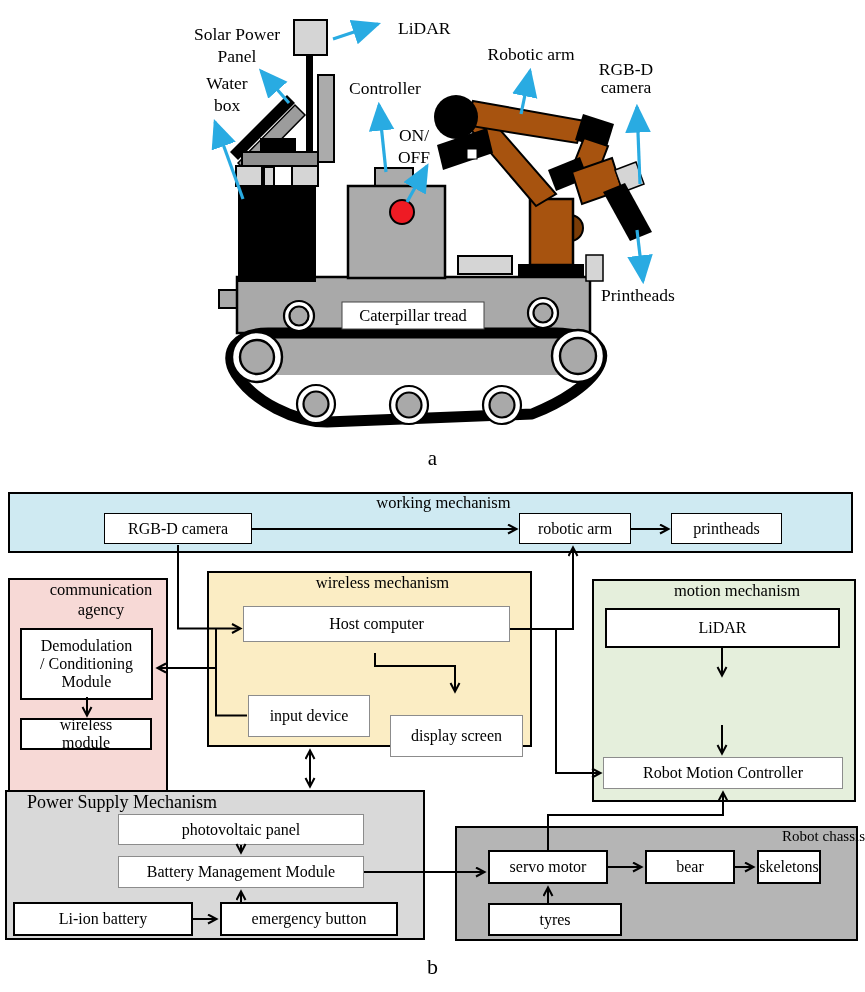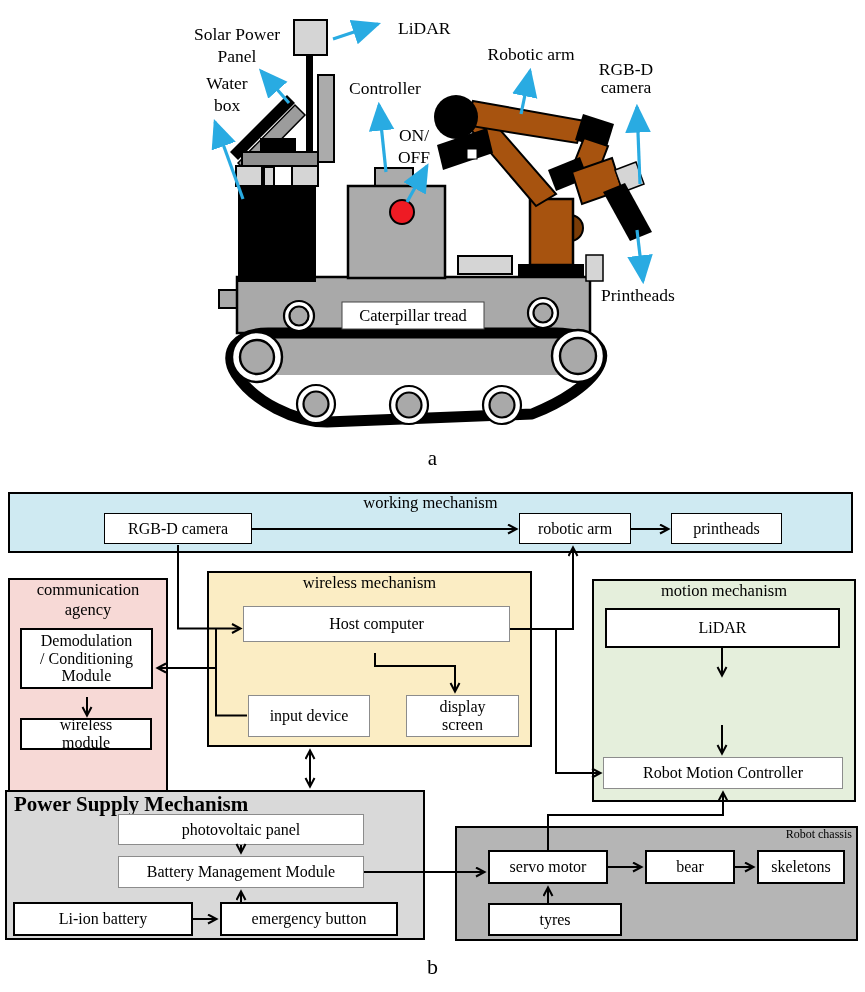--- a/index.html
+++ b/index.html
@@ -2,21 +2,21 @@
 <html><head>
 <meta charset="utf-8">
 <style>
   html,body{margin:0;padding:0;background:#fff;}
   #page{position:relative;width:865px;height:992px;background:#fff;overflow:hidden;
         font-family:"Liberation Serif","DejaVu Serif",serif;color:#000;}
   svg{position:absolute;left:0;top:0;}
   #robot-svg{z-index:1;}
   #connector-svg{z-index:6;pointer-events:none;}
   .region{position:absolute;border:2px solid #000;z-index:2;box-sizing:border-box;}
-  .rtitle{position:absolute;z-index:3;font-size:16.5px;line-height:1.15;text-align:center;}
+  .rtitle{position:absolute;z-index:3;font-size:16.5px;line-height:1.15;text-align:center;padding-left:13px;}
   .box{position:absolute;z-index:4;background:#fff;display:flex;align-items:center;justify-content:center;
        text-align:center;font-size:16px;line-height:1.12;box-sizing:border-box;padding:1px 17px;}
   .b2{border:2px solid #000;}
   .b15{border:1.5px solid #000;}
   .b1{border:1px solid #8c8c8c;}
   .caption{position:absolute;left:0;width:865px;text-align:center;z-index:3;}
 </style>
 </head>
 <body>
 
@@ -124,45 +124,45 @@
   <div class="region" style="left:207px;top:571px;width:325px;height:176px;background:#fbedc4;"></div>
   <div class="region" style="left:592px;top:579px;width:264px;height:223px;background:#e5efdc;"></div>
   <div class="region" style="left:5px;top:790px;width:420px;height:150px;background:#d9d9d9;"></div>
   <div class="region" style="left:455px;top:826px;width:403px;height:115px;background:#b5b5b5;"></div>
 
   <div class="rtitle" style="left:8px;top:494px;width:845px;">working mechanism</div>
   <div class="rtitle" style="left:8px;top:581px;width:160px;">communication</div>
   <div class="rtitle" style="left:8px;top:601px;width:160px;">agency</div>
   <div class="rtitle" style="left:207px;top:574px;width:325px;">wireless mechanism</div>
   <div class="rtitle" style="left:592px;top:582px;width:264px;">motion mechanism</div>
-  <div class="rtitle" style="left:14px;top:792px;text-align:center;font-size:21px;font-weight:bold;">Power Supply Mechanism</div>
-  <div class="rtitle" style="left:455px;top:828px;width:397px;text-align:right;font-size:12px;">Robot chassis</div>
+  <div class="rtitle" style="left:14px;top:792px;text-align:center;font-size:18px;">Power Supply Mechanism</div>
+  <div class="rtitle" style="left:455px;top:828px;width:397px;text-align:right;font-size:15px;">Robot chassis</div>
 
   <div class="box b15" style="left:104px;top:513px;width:148px;height:31px;">RGB-D camera</div>
   <div class="box b15" style="left:519px;top:513px;width:112px;height:31px;">robotic arm</div>
   <div class="box b15" style="left:671px;top:513px;width:111px;height:31px;">printheads</div>
 
-  <div class="box b2" style="left:20px;top:628px;width:133px;height:61px;">Demodulation / Conditioning Module</div>
+  <div class="box b2" style="left:20px;top:628px;width:133px;height:72px;">Demodulation / Conditioning Module</div>
   <div class="box b2" style="left:20px;top:718px;width:132px;height:32px;">wireless module</div>
 
   <div class="box b1" style="left:243px;top:606px;width:267px;height:36px;">Host computer</div>
   <div class="box b1" style="left:248px;top:695px;width:122px;height:42px;">input device</div>
-  <div class="box b1" style="left:390px;top:695px;width:113px;height:42px;margin-left:16px;">display screen</div>
+  <div class="box b1" style="left:390px;top:715px;width:133px;height:42px;">display screen</div>
 
   <div class="box b2" style="left:605px;top:608px;width:235px;height:40px;">LiDAR</div>
   <div class="box b1" style="left:603px;top:757px;width:240px;height:32px;">Robot Motion Controller</div>
 
   <div class="box b1" style="left:118px;top:814px;width:246px;height:31px;">photovoltaic panel</div>
   <div class="box b1" style="left:118px;top:856px;width:246px;height:32px;">Battery Management Module</div>
   <div class="box b2" style="left:220px;top:902px;width:178px;height:34px;">emergency button</div>
   <div class="box b2" style="left:13px;top:902px;width:180px;height:34px;">Li-ion battery</div>
 
   <div class="box b2" style="left:488px;top:850px;width:120px;height:34px;">servo motor</div>
   <div class="box b2" style="left:645px;top:850px;width:90px;height:34px;">bear</div>
-  <div class="box b2" style="left:757px;top:850px;width:88px;height:34px;text-align:right;">skeletons</div>
+  <div class="box b2" style="left:757px;top:850px;width:64px;height:34px;text-align:right;">skeletons</div>
   <div class="box b2" style="left:488px;top:903px;width:134px;height:33px;">tyres</div>
 
   <div class="caption" style="top:954px;font-size:22px;">b</div>
 
   <svg id="connector-svg" width="865" height="992" viewBox="0 0 865 992">
     <defs>
       <marker id="vhead" markerUnits="userSpaceOnUse" markerWidth="12" markerHeight="12" refX="9" refY="5.5" orient="auto">
         <path d="M1,1 L9.5,5.5 L1,10" fill="none" stroke="#000" stroke-width="2"></path>
       </marker>
     </defs>

